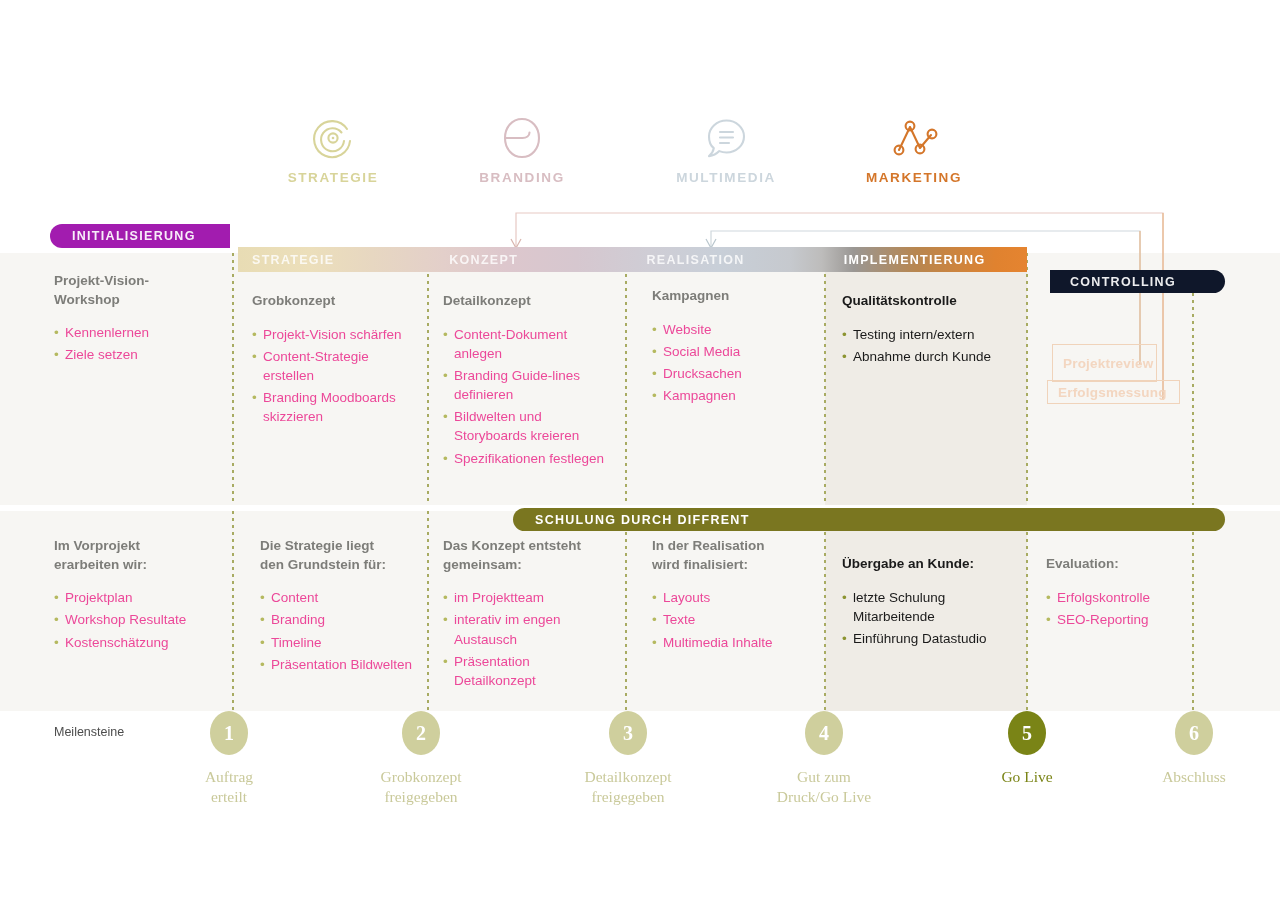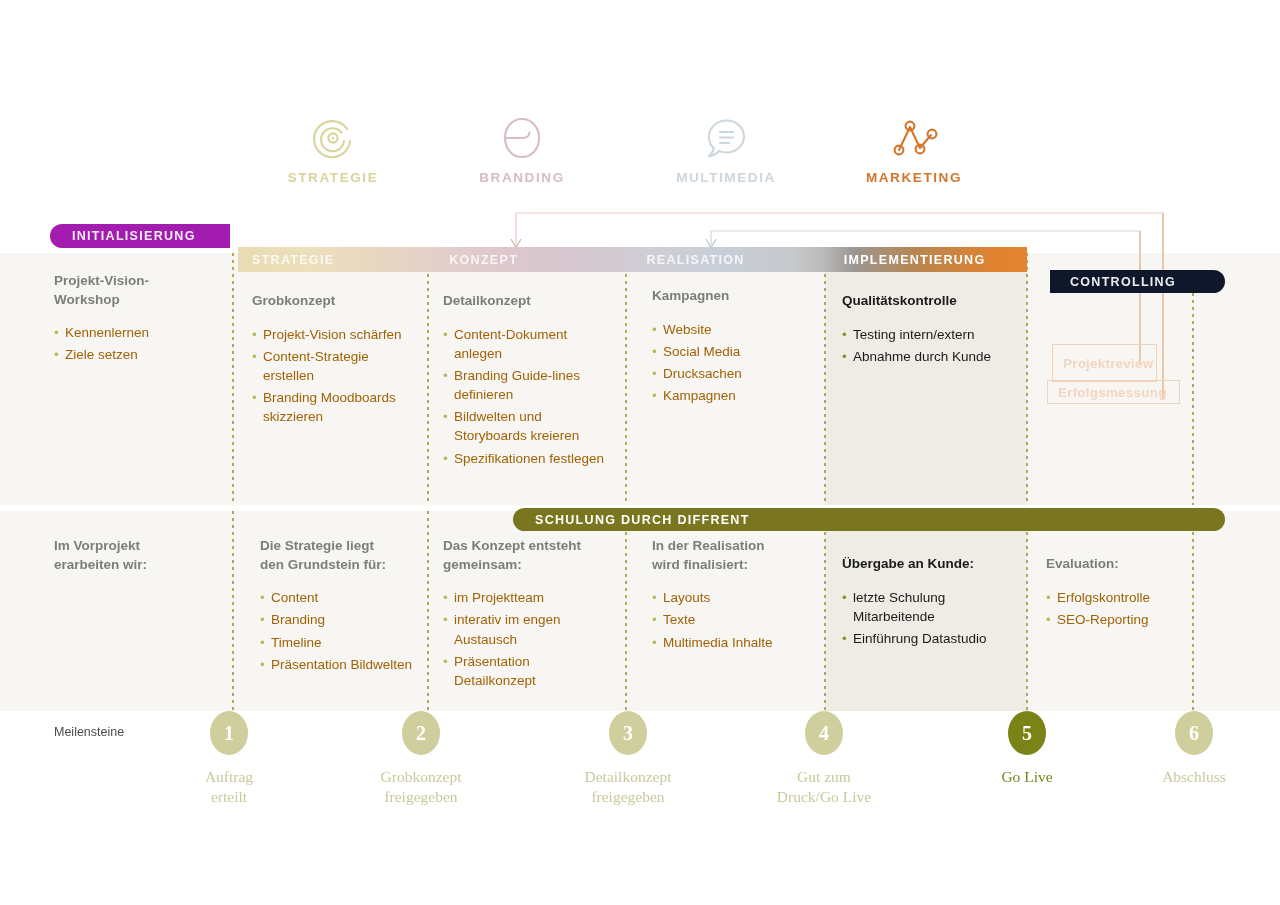--- a/index.html
+++ b/index.html
@@ -91,21 +91,21 @@
     position: absolute;
   }
   .col-title {
     font-size: 13.5px; font-weight: 700; color: #7d7d79; line-height: 1.38;
     margin-bottom: 14px;
   }
   .col-title.dark { color: #1a1a1a; }
   .bullets { list-style: none; }
   .bullets li {
     position: relative; padding-left: 11px;
-    font-size: 13.5px; color: #a16207; line-height: 1.42; margin-bottom: 3px;
+    font-size: 13.5px; color: #ec4899; line-height: 1.42; margin-bottom: 3px;
   }
   .bullets li::before {
     content: "\2022"; position: absolute; left: 0; top: 0;
     color: #b5b95f; font-size: 13.5px;
   }
   .bullets.dark li { color: #1a1a1a; }
   .bullets.dark li::before { color: #8c9431; }
 
   
   .ctrl-box {
@@ -287,20 +287,25 @@
 
   <div class="ctrl-box" id="ctrl-review">Projektreview</div>
   <div class="ctrl-box" id="ctrl-erfolg">Erfolgsmessung</div>
 
   <div id="bottom-cols">
       <div class="col" style="left: 54px; top: 537px; width: 170px;">
         <div class="col-title">
           <div>Im Vorprojekt</div>
           <div>erarbeiten wir:</div>
         </div>
+        <ul class="bullets">
+          <li>Projektplan</li>
+          <li>Workshop Resultate</li>
+          <li>Kostenschätzung</li>
+        </ul>
       </div>
       <div class="col" style="left: 260px; top: 537px; width: 170px;">
         <div class="col-title">
           <div>Die Strategie liegt</div>
           <div>den Grundstein für:</div>
         </div>
         <ul class="bullets">
           <li>Content</li>
           <li>Branding</li>
           <li>Timeline</li>

